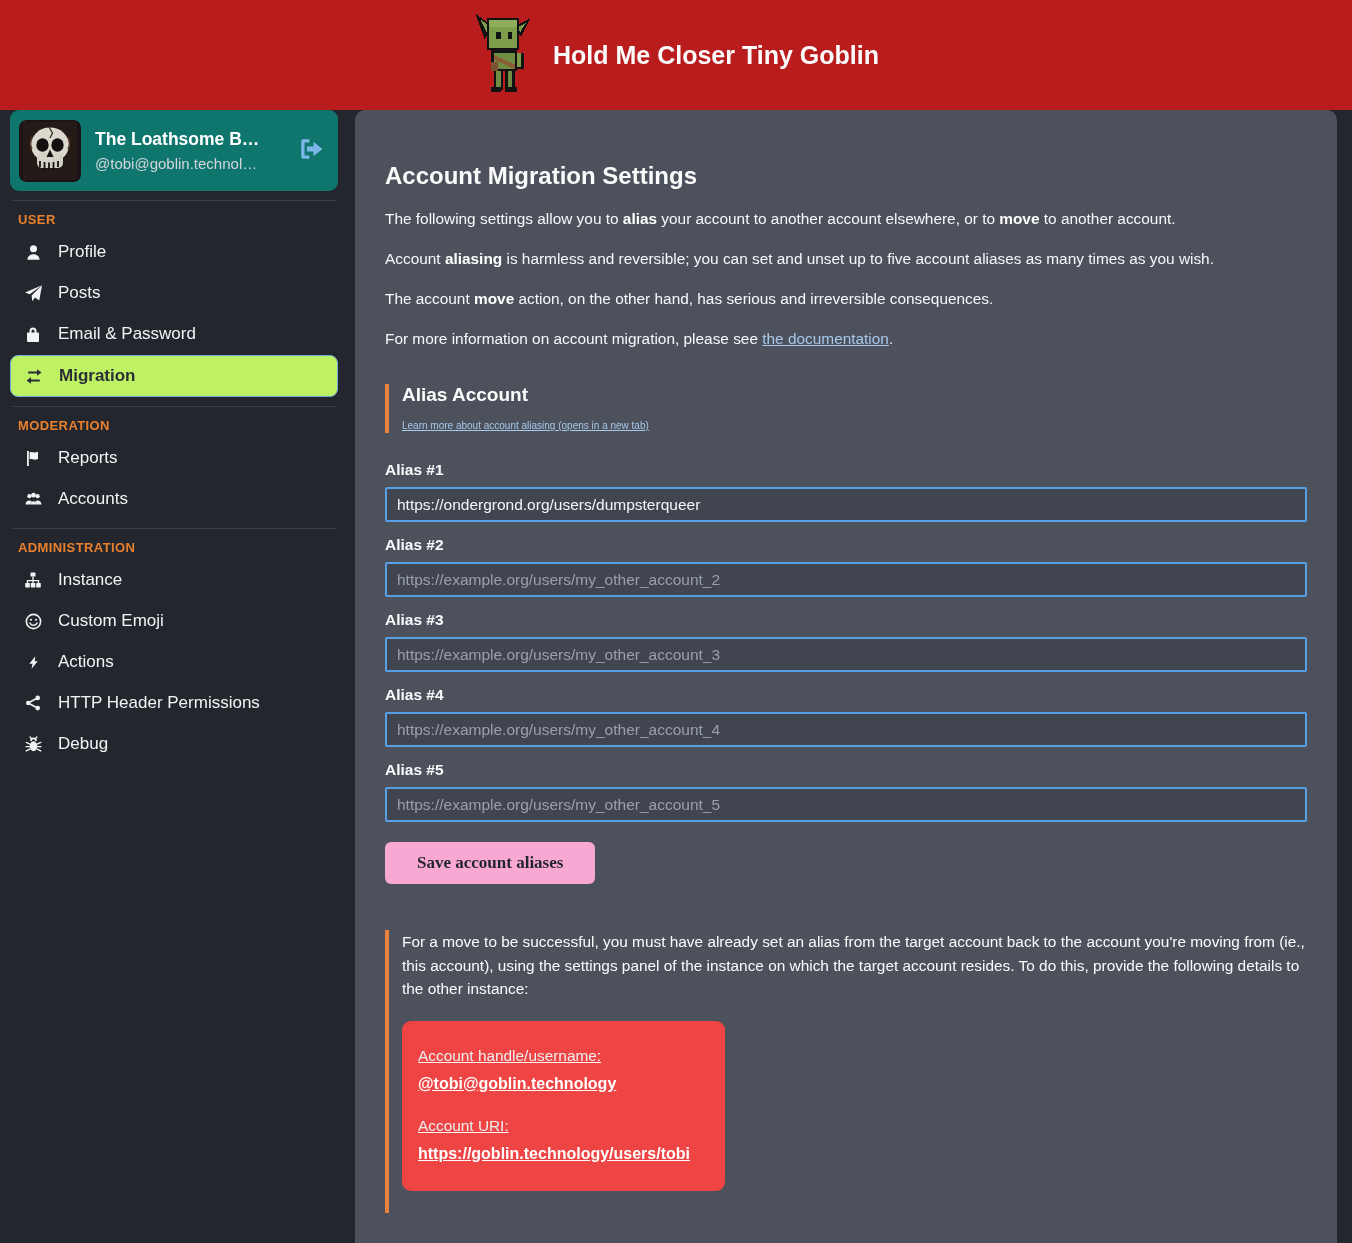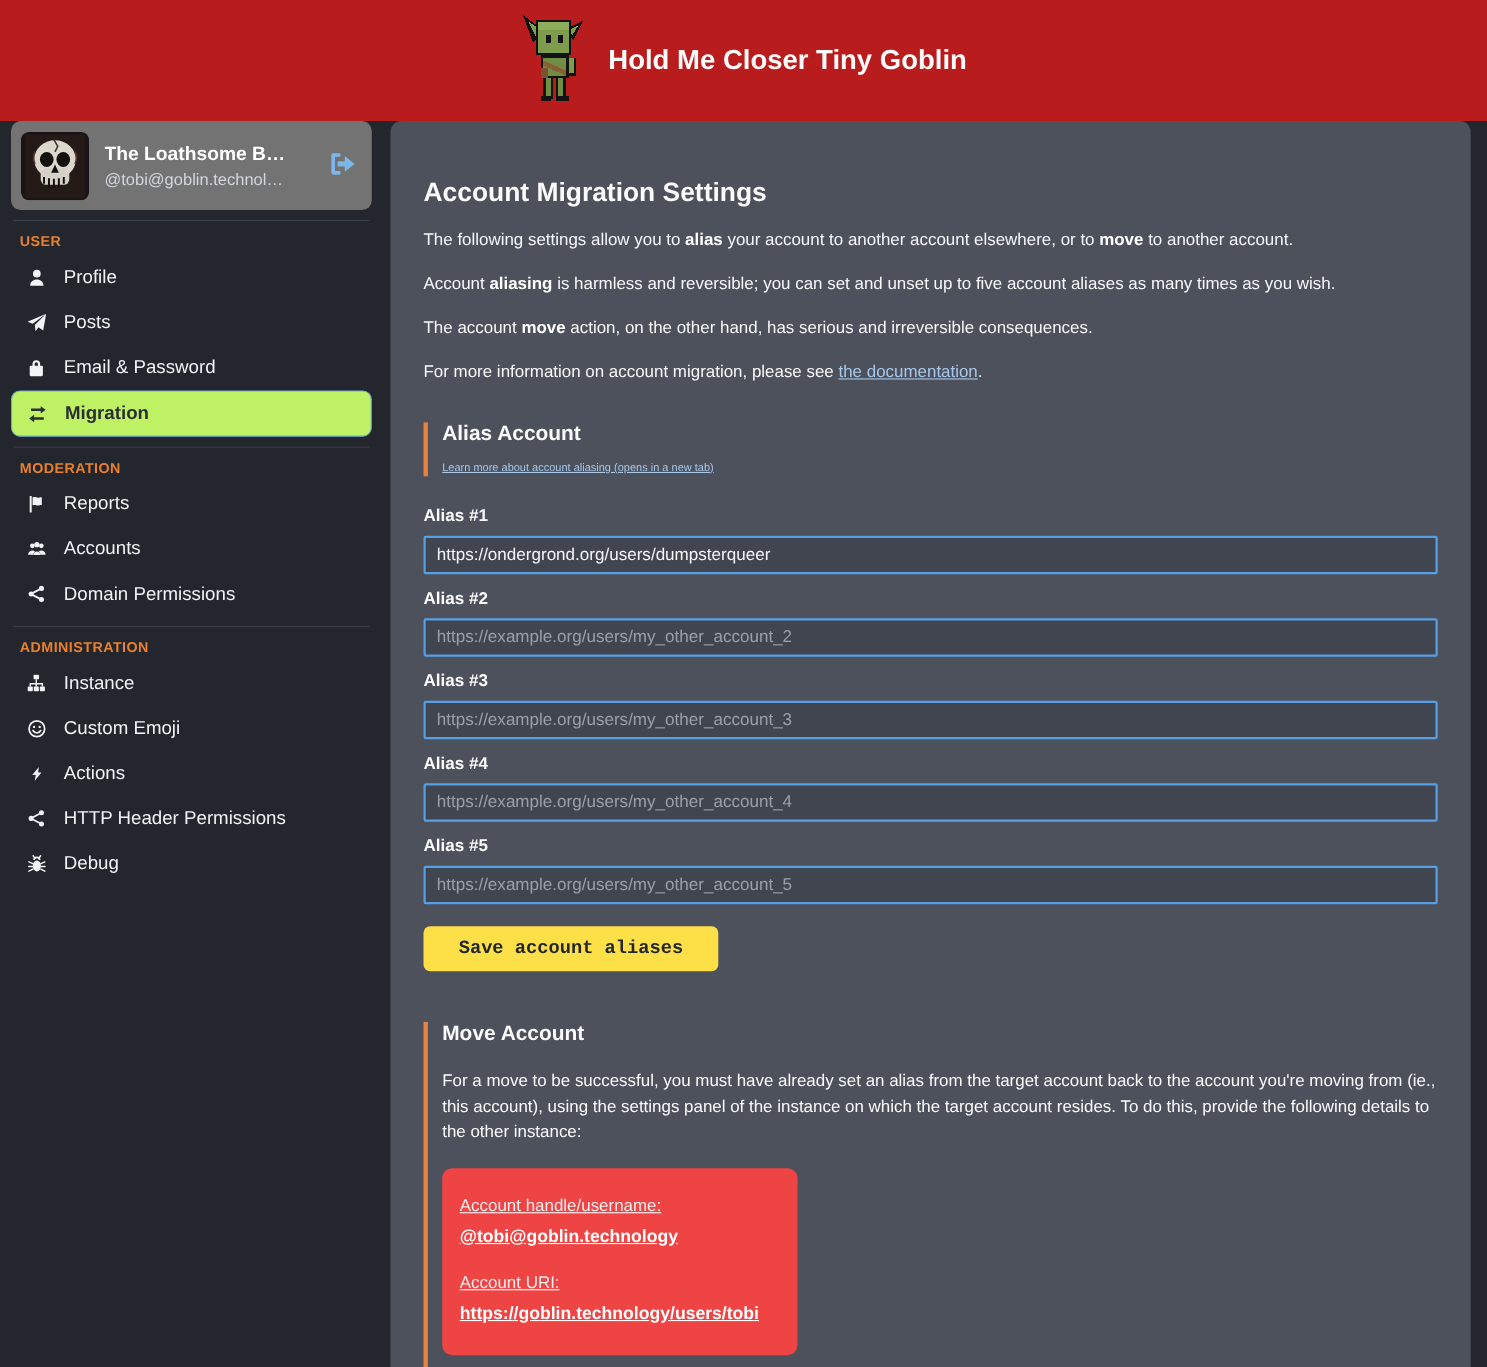--- a/index.html
+++ b/index.html
@@ -15,21 +15,21 @@
     position:absolute; top:0; left:0; width:1352px; height:110px;
     background:#b91c1c;
     display:flex; align-items:center; justify-content:center; gap:20px;
   }
   .header .logo-svg { display:block; }
   .header .site-title { font-size:25px; font-weight:bold; color:#fbfbfc; }
 
   
   .sidebar { position:absolute; top:110px; left:10px; width:328px; }
   .user-card {
-    background:#737373; border-radius:9px; padding:9px 12px 9px 9px;
+    background:#0f766e; border-radius:9px; padding:9px 12px 9px 9px;
     display:flex; align-items:center; gap:14px; height:81px;
   }
   .user-card .avatar { width:62px; height:62px; border-radius:7px; flex:0 0 auto; display:block; }
   .user-meta { flex:1 1 auto; min-width:0; }
   .user-name { font-size:17.5px; font-weight:bold; color:#ffffff; white-space:nowrap; overflow:hidden; margin-bottom:5px; }
   .user-handle { font-size:15px; color:#d3d6dc; white-space:nowrap; overflow:hidden; }
   .logout-btn { flex:0 0 auto; background:none; border:none; cursor:pointer; padding:2px; }
   .sb-hr { border:none; border-top:1px solid #3b3f48; margin:9px 2px; }
   .nav-cat {
     font-size:13px; font-weight:bold; color:#e8802e;
@@ -71,23 +71,23 @@
   .field-label { font-size:15.5px; font-weight:bold; margin:14px 0 8px 0; display:block; }
   .alias-input {
     width:100%; height:35px;
     background:#41454f; border:2px solid #57a0e5; border-radius:2px;
     color:#f5f6f8; font-size:15.5px; font-family:"Liberation Sans", sans-serif;
     padding:0 10px; outline:none; display:block;
   }
   .alias-input::placeholder { color:#9aa0ab; }
   .save-btn {
     margin-top:20px;
-    background:#fde047; color:#23262d;
+    background:#f9a8d4; color:#23262d;
     border:none; border-radius:6px;
-    font-size:17px; font-weight:bold; font-family:Liberation Mono, monospace;
+    font-size:17px; font-weight:bold; font-family:Liberation Serif, serif;
     padding:11px 32px; cursor:pointer;
   }
   .move-section { margin-top:46px; padding-bottom:4px; }
   .move-p { font-size:15.4px; line-height:23.5px; margin:20px 0 4px 0; max-width:905px; }
   .details-box {
     display:inline-block; background:#ef4444; border-radius:9px;
     padding:26px 18px 28px 16px; margin:16px 0 18px 0; min-width:323px;text-decoration:underline;
   }
   .details-box .d-label { font-size:15.4px; color:#eceef0; margin-bottom:10px; }
   .details-box .d-value { font-size:16px; font-weight:bold; color:#ffffff; }
@@ -210,31 +210,20 @@
           <circle cx="12.1" cy="5.2" r="2.1"></circle>
           <circle cx="8" cy="4.2" r="2.4"></circle>
           <path d="M0 13.4c0-2.2 1.8-3.9 3.9-3.9.9 0 1.8.3 2.4.9-.9.8-1.5 1.9-1.5 3z"></path>
           <path d="M16 13.4c0-2.2-1.8-3.9-3.9-3.9-.9 0-1.8.3-2.4.9.9.8 1.5 1.9 1.5 3z"></path>
           <path d="M4.7 13.6c0-1.8 1.5-3.3 3.3-3.3s3.3 1.5 3.3 3.3z"></path>
         </svg>
     </span>
     <span>Accounts</span>
   </div>
 
-  <div class="nav-item">
-    <span class="nico">
-      <svg width="16" height="16" viewBox="0 0 16 16" fill="currentColor">
-          <circle cx="12.7" cy="2.9" r="2.3"></circle>
-          <circle cx="3.3" cy="8" r="2.3"></circle>
-          <circle cx="12.7" cy="13.1" r="2.3"></circle>
-          <path d="M5 7l6-3.2M5 9l6 3.2" stroke="currentColor" stroke-width="1.6" fill="none"></path>
-        </svg>
-    </span>
-    <span>Domain Permissions</span>
-  </div>
 
   <hr class="sb-hr">
 
   <div class="nav-cat">ADMINISTRATION</div>
 
   <div class="nav-item">
     <span class="nico">
       <svg width="18" height="16" viewBox="0 0 16 16" fill="currentColor">
           <rect x="5.5" y="0.5" width="5" height="4" rx=".6"></rect>
           <rect x="0.2" y="11" width="4.6" height="4.4" rx=".6"></rect>
@@ -314,21 +303,20 @@
     <input class="alias-input" type="text" value="" placeholder="https://example.org/users/my_other_account_3" style="">
     <label class="field-label">Alias #4</label>
     <input class="alias-input" type="text" value="" placeholder="https://example.org/users/my_other_account_4" style="">
     <label class="field-label">Alias #5</label>
     <input class="alias-input" type="text" value="" placeholder="https://example.org/users/my_other_account_5" style="">
 
     <button class="save-btn">Save account aliases</button>
   </div>
 
   <div class="section move-section">
-    <div class="section-h">Move Account</div>
     <p class="move-p">For a move to be successful, you must have already set an alias from the target account back to the account you're moving from (ie., this account), using the settings panel of the instance on which the target account resides. To do this, provide the following details to the other instance:</p>
 
     <div class="details-box">
       <div class="d-label">Account handle/username:</div>
       <div class="d-value">@tobi@goblin.technology</div>
       <div class="details-gap"></div>
       <div class="d-label">Account URI:</div>
       <div class="d-value">https://goblin.technology/users/tobi</div>
     </div>
 

